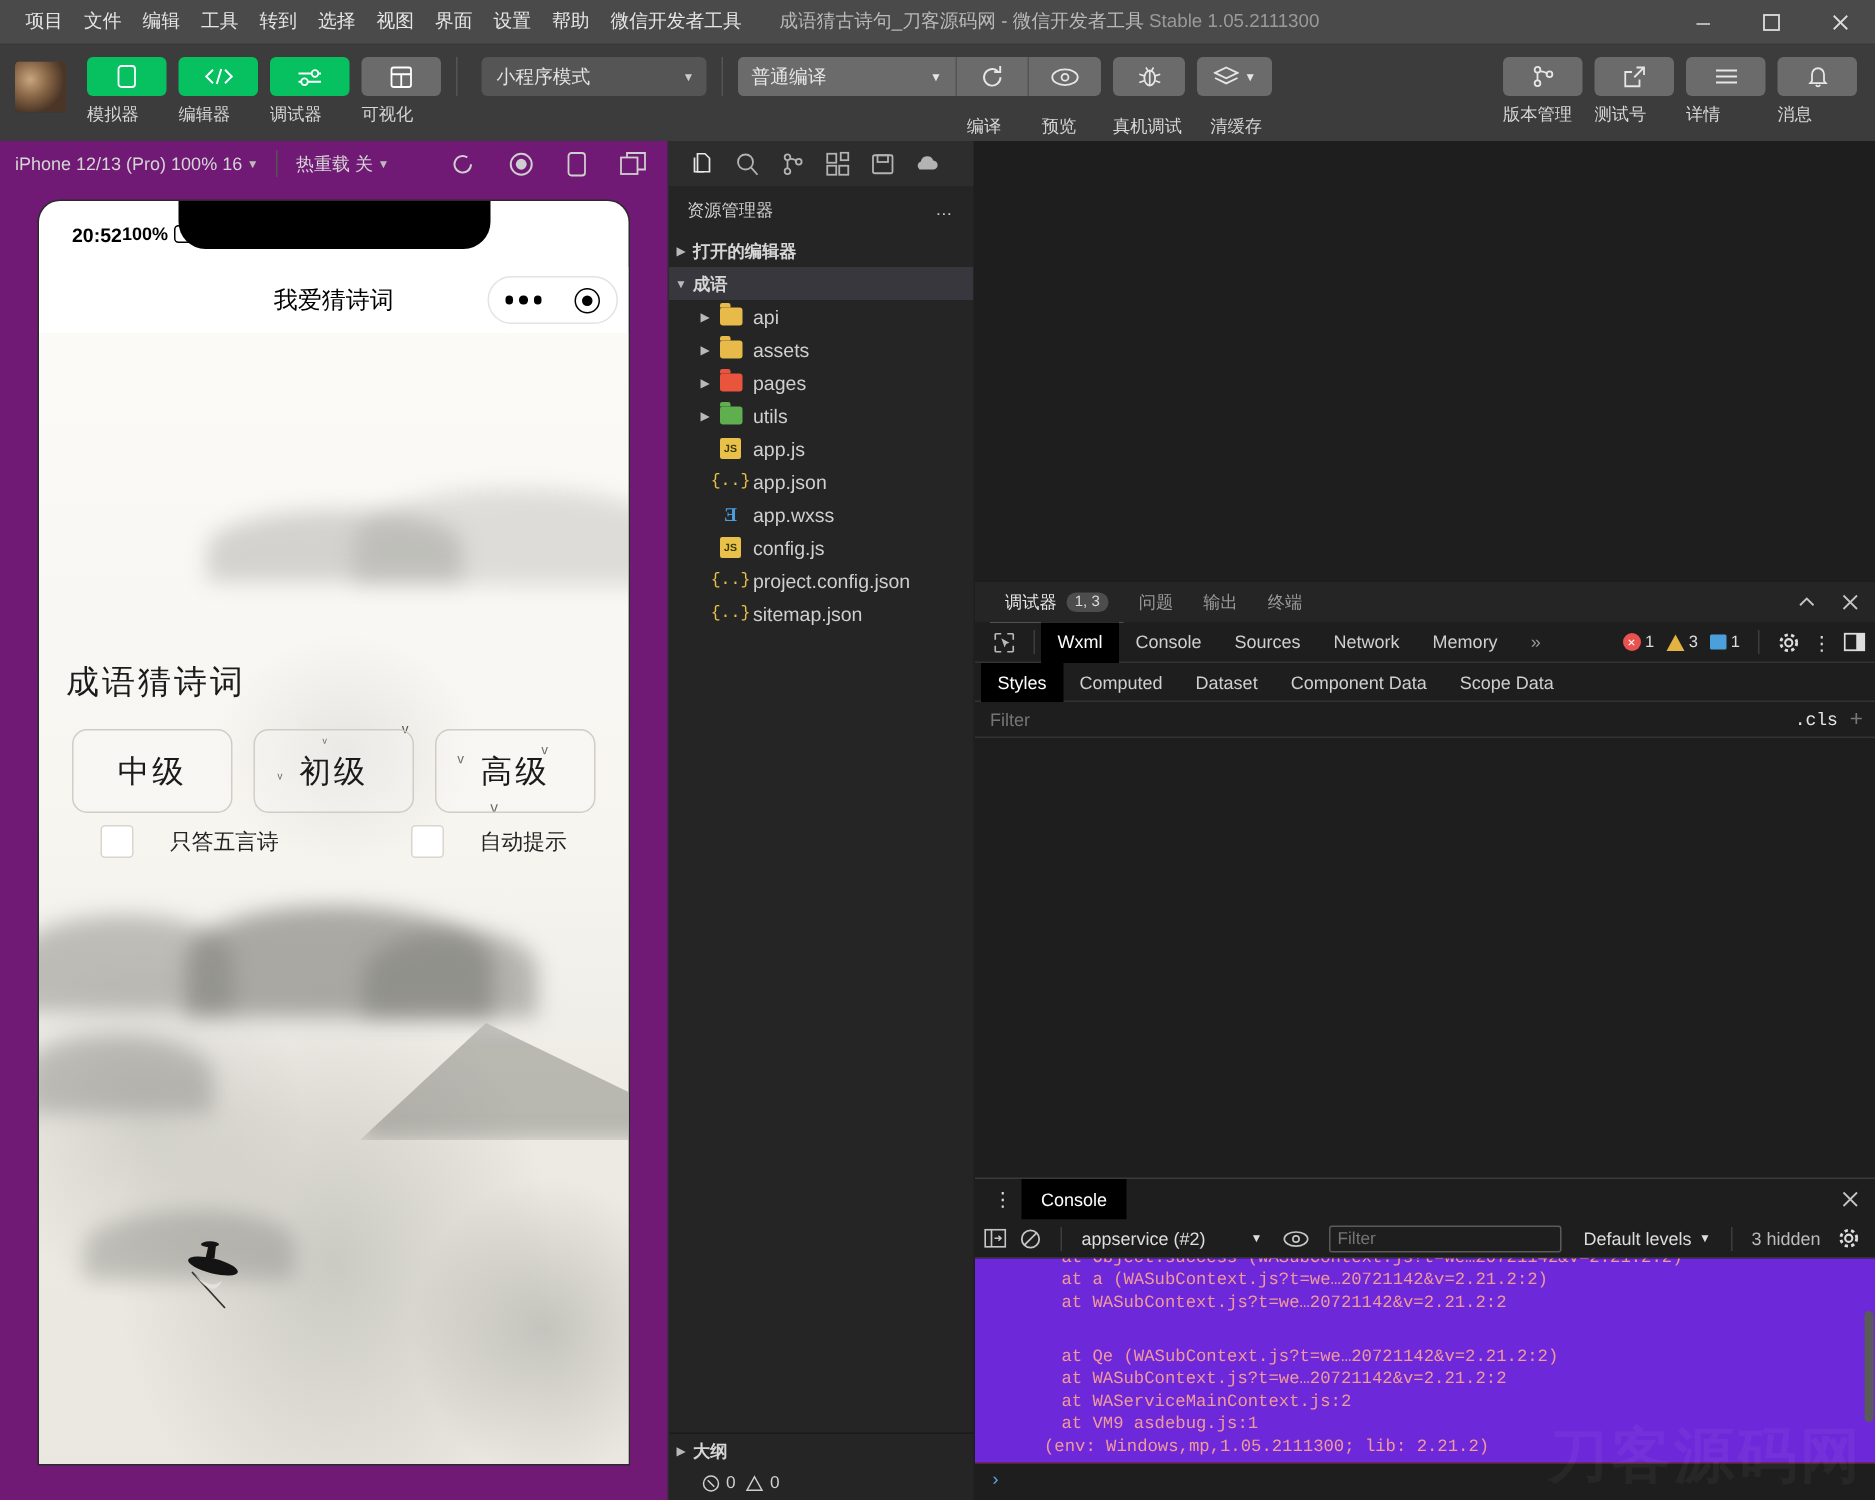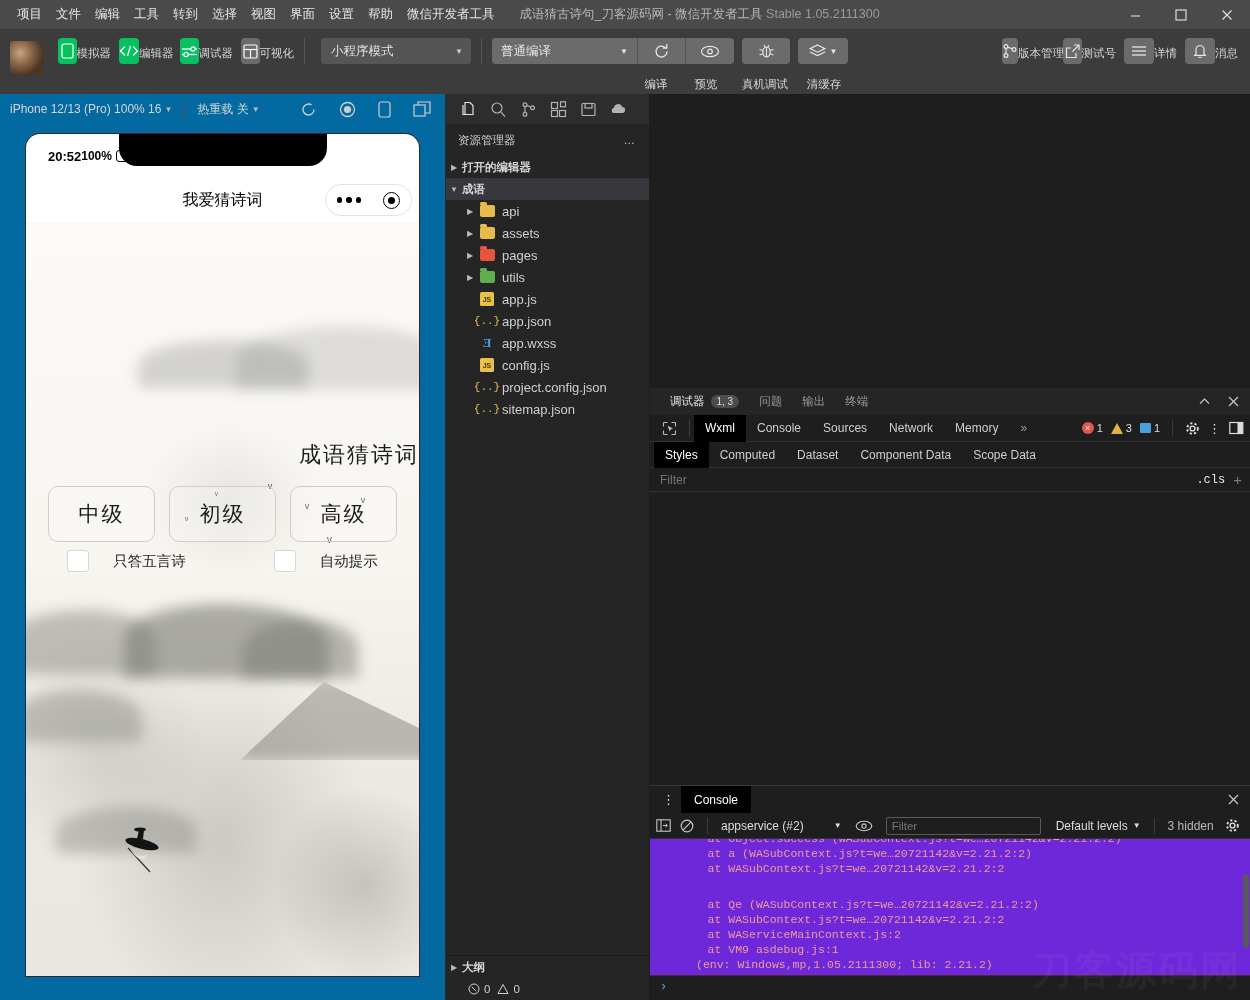--- a/index.html
+++ b/index.html
@@ -37,21 +37,21 @@
     position: relative; padding-top: 8px;
   }
   .avatar {
     width: 34px; height: 34px; margin-left: 10px; margin-top: 3px; border-radius: 3px;
     background:
       radial-gradient(circle at 30% 35%, #c9a57f 0%, #8a6848 35%, #4a3526 70%),
       linear-gradient(150deg,#6d5238,#2e2219);
     overflow: hidden; flex: none;
   }
   .tb-group { display: flex; gap: 8px; margin-left: 14px; }
-  .tb-cell { display: flex; flex-direction: row; align-items: center; width: 53px; font-family: Liberation Mono, monospace; }
+  .tb-cell { display: flex; flex-direction: column; align-items: flex-start; width: 53px; font-family: Liberation Mono, monospace; }
   .tb-btn {
     width: 53px; height: 26px; border-radius: 4px; display: flex;
     align-items: center; justify-content: center; color: #fff;
   }
   .tb-btn.green { background: #07c160; }
   .tb-btn.grey { background: #6b6b6b; }
   .tb-label { font-size: 11.5px; color: #d6d6d6; margin-top: 5px; white-space: nowrap; }
 
   .vdiv { width: 1px; height: 26px; background: #555; margin: 0 10px; align-self: flex-start; }
 
@@ -69,21 +69,21 @@
     border-right: 1px solid #555;
   }
   .seg .s-item:last-child { border-right: none; }
 
   .tb-right { position: absolute; right: 12px; top: 8px; display: flex; gap: 8px; }
 
   
   .main { display: flex; height: 906px; }
 
   
-  .sim-col { width: 446px; background: #0369a1; display: flex; flex-direction: column;
+  .sim-col { width: 446px; background: #701a75; display: flex; flex-direction: column;
              border-right: 1px solid #2d2d2d; }
   .sim-bar {
     height: 30px; display: flex; align-items: center; color: #cfcfcf; font-size: 12px;
     padding-left: 10px; position: relative;
   }
   .sim-bar .sb-sel { color: #d5d5d5; white-space: nowrap; }
   .sim-bar .caret { font-size: 8px; margin-left: 3px; color: #bbb; }
   .sim-bar .sb-div { width: 1px; height: 18px; background: #545454; margin: 0 12px; }
   .sim-bar .sb-icons { position: absolute; right: 14px; display: flex; gap: 22px; align-items:center; }
 
@@ -134,21 +134,21 @@
     position: absolute; inset: 0;
     background:
       radial-gradient(ellipse 60% 40% at 50% 82%, rgba(120,120,115,.28), transparent 62%),
       radial-gradient(ellipse 45% 26% at 18% 70%, rgba(120,120,115,.22), transparent 60%),
       radial-gradient(ellipse 38% 22% at 86% 88%, rgba(110,110,105,.30), transparent 60%),
       radial-gradient(ellipse 34% 16% at 52% 37%, rgba(140,140,135,.16), transparent 65%),
       linear-gradient(#fbfaf7 0%, #f7f5f0 45%, #eceae3 70%, #e9e7e0 100%);
   }
   .mtn { position: absolute; background: #7d7d78; filter: blur(7px); opacity: .55; }
   .game-title {
-    position: absolute; top: 218px; left: 0; right: 0; text-align: right;
+    position: absolute; top: 218px; left: 18px; right: 0; text-align: left;
     font-size: 22px; color: #1b1b1b; font-family: "Liberation Serif", serif; letter-spacing: 2px;
   }
   .lvl-row { position: absolute; top: 264px; left: 22px; right: 22px; display: flex; gap: 14px; }
   .lvl-btn {
     flex: 1; height: 56px; border: 1px solid #cfcdc6; border-radius: 10px;
     display: flex; align-items: center; justify-content: center;
     font-size: 21px; color: #1a1a1a; font-family: "Liberation Serif", serif;
     background: rgba(255,255,255,0.18); letter-spacing: 2px;
   }
   .chk-row { position: absolute; top: 328px; left: 0; right: 0; display: flex; justify-content: center; gap: 88px; }

